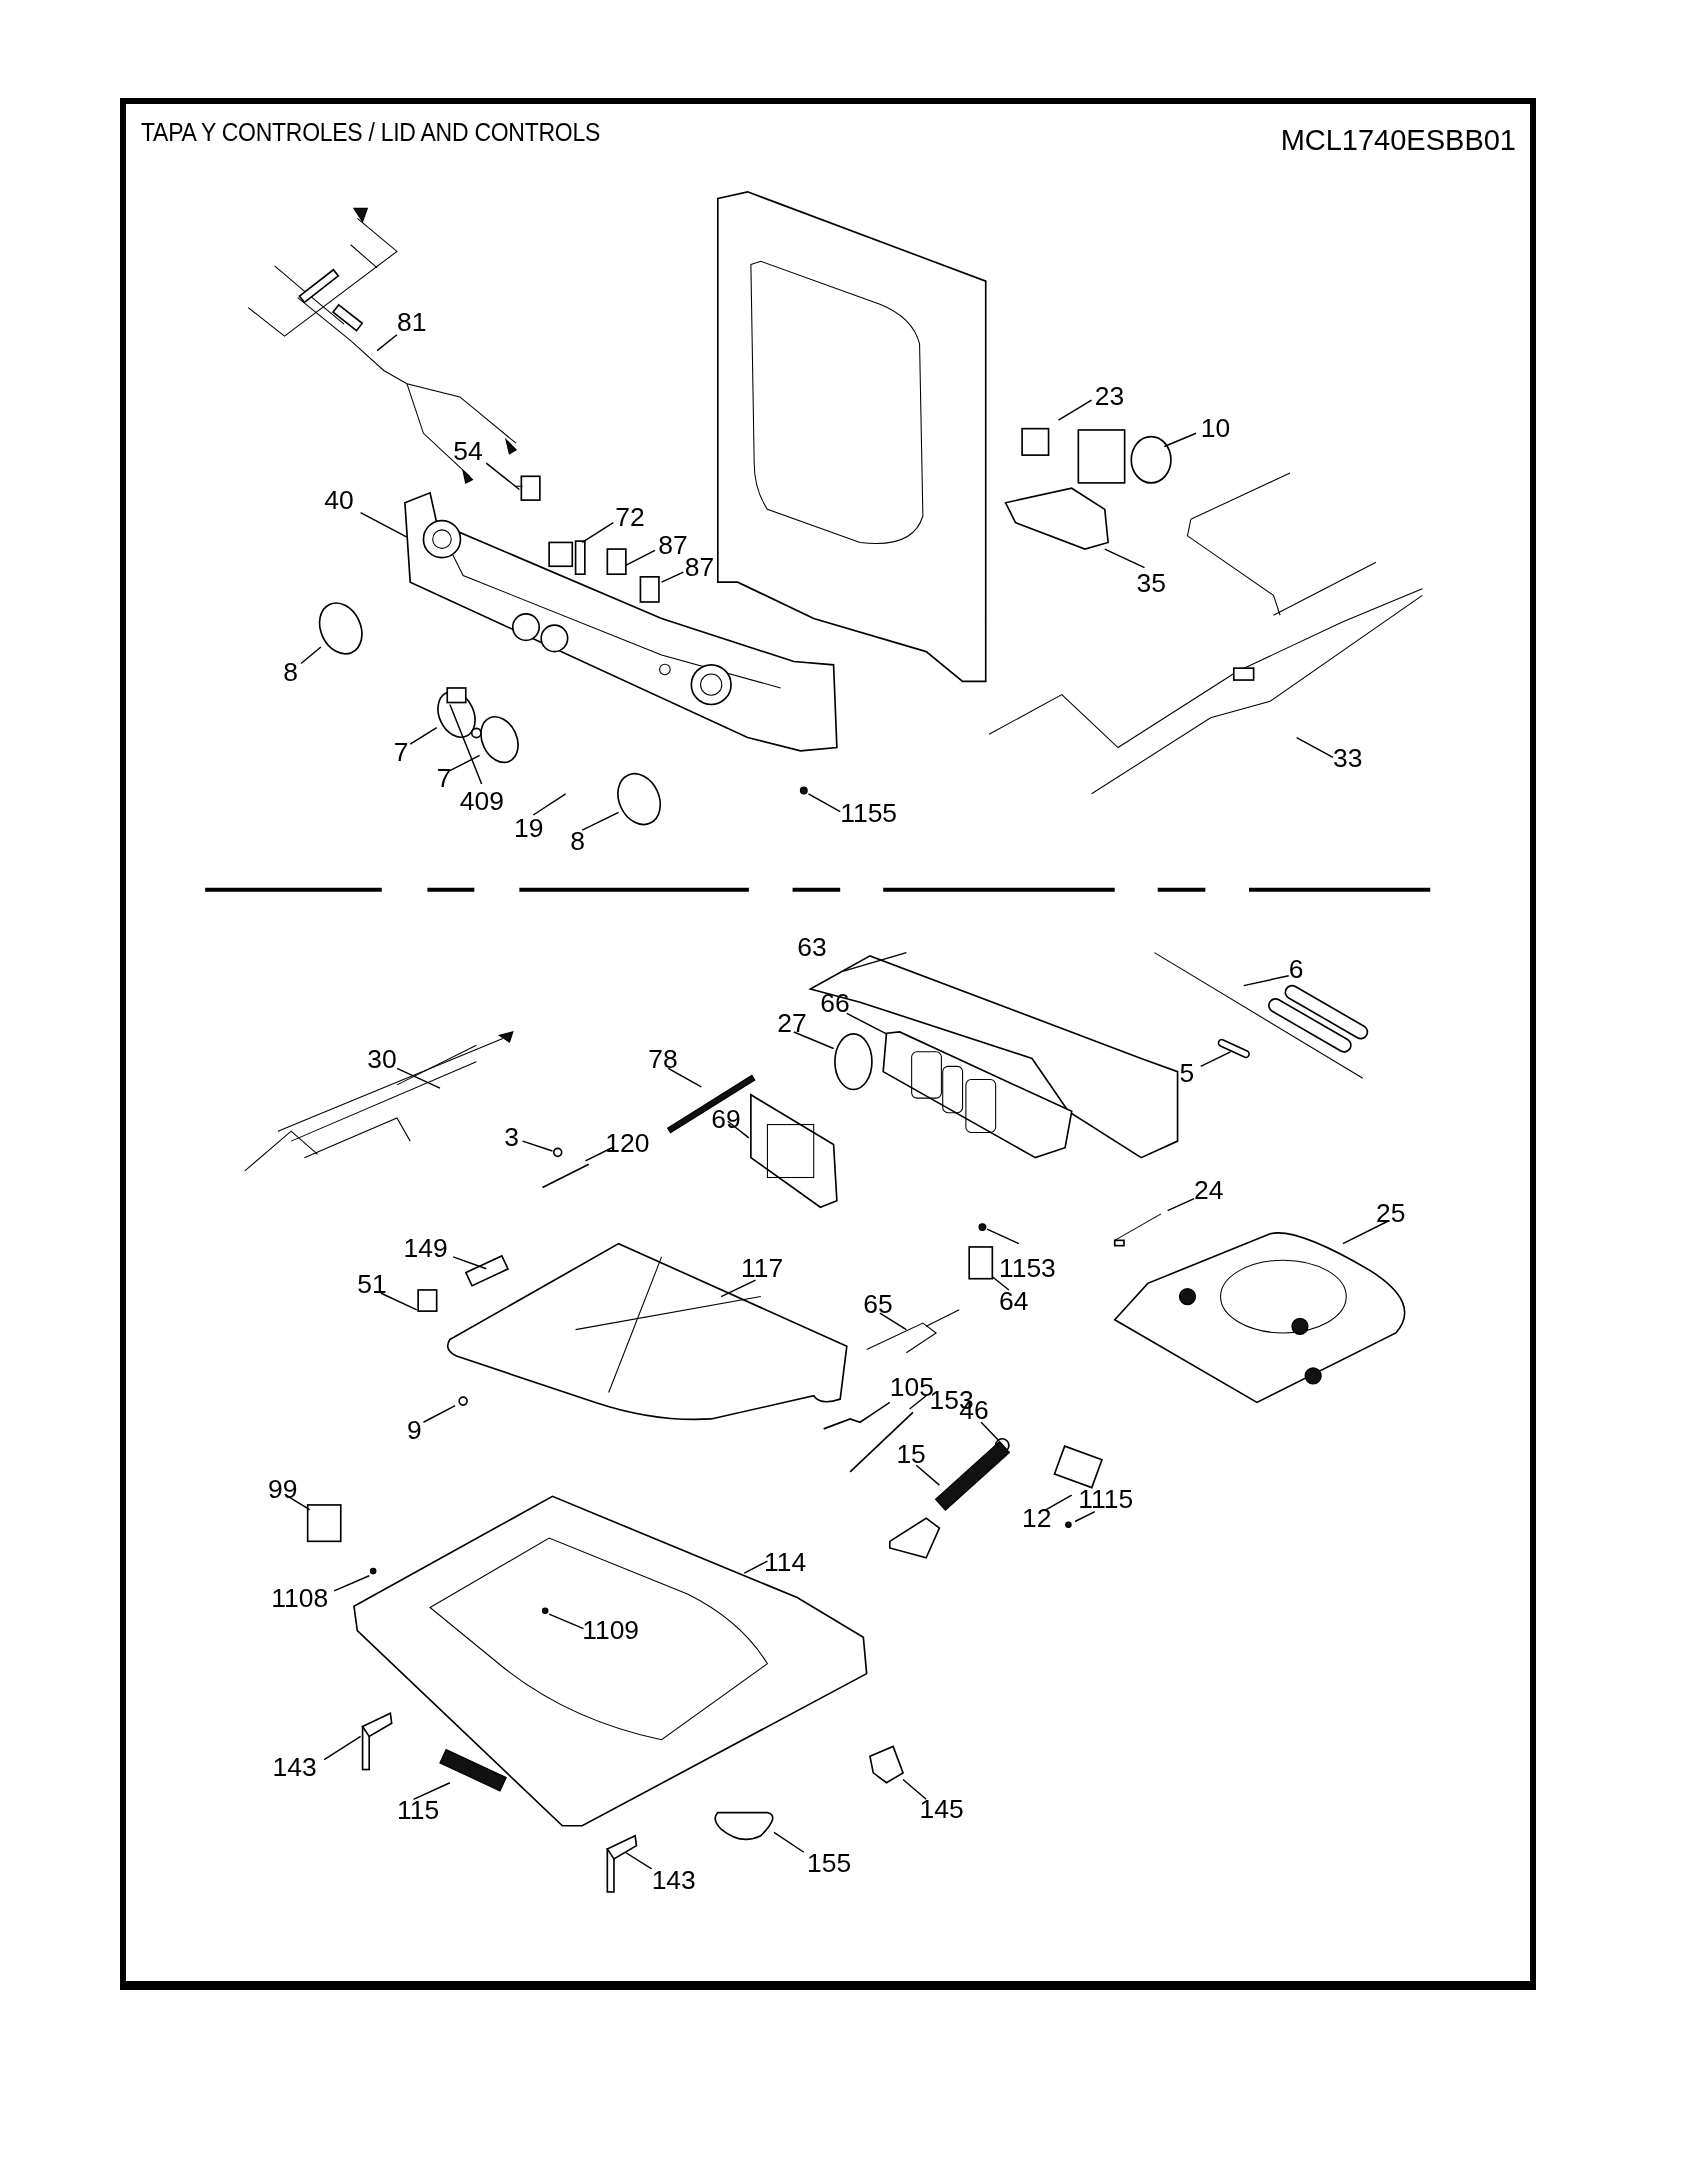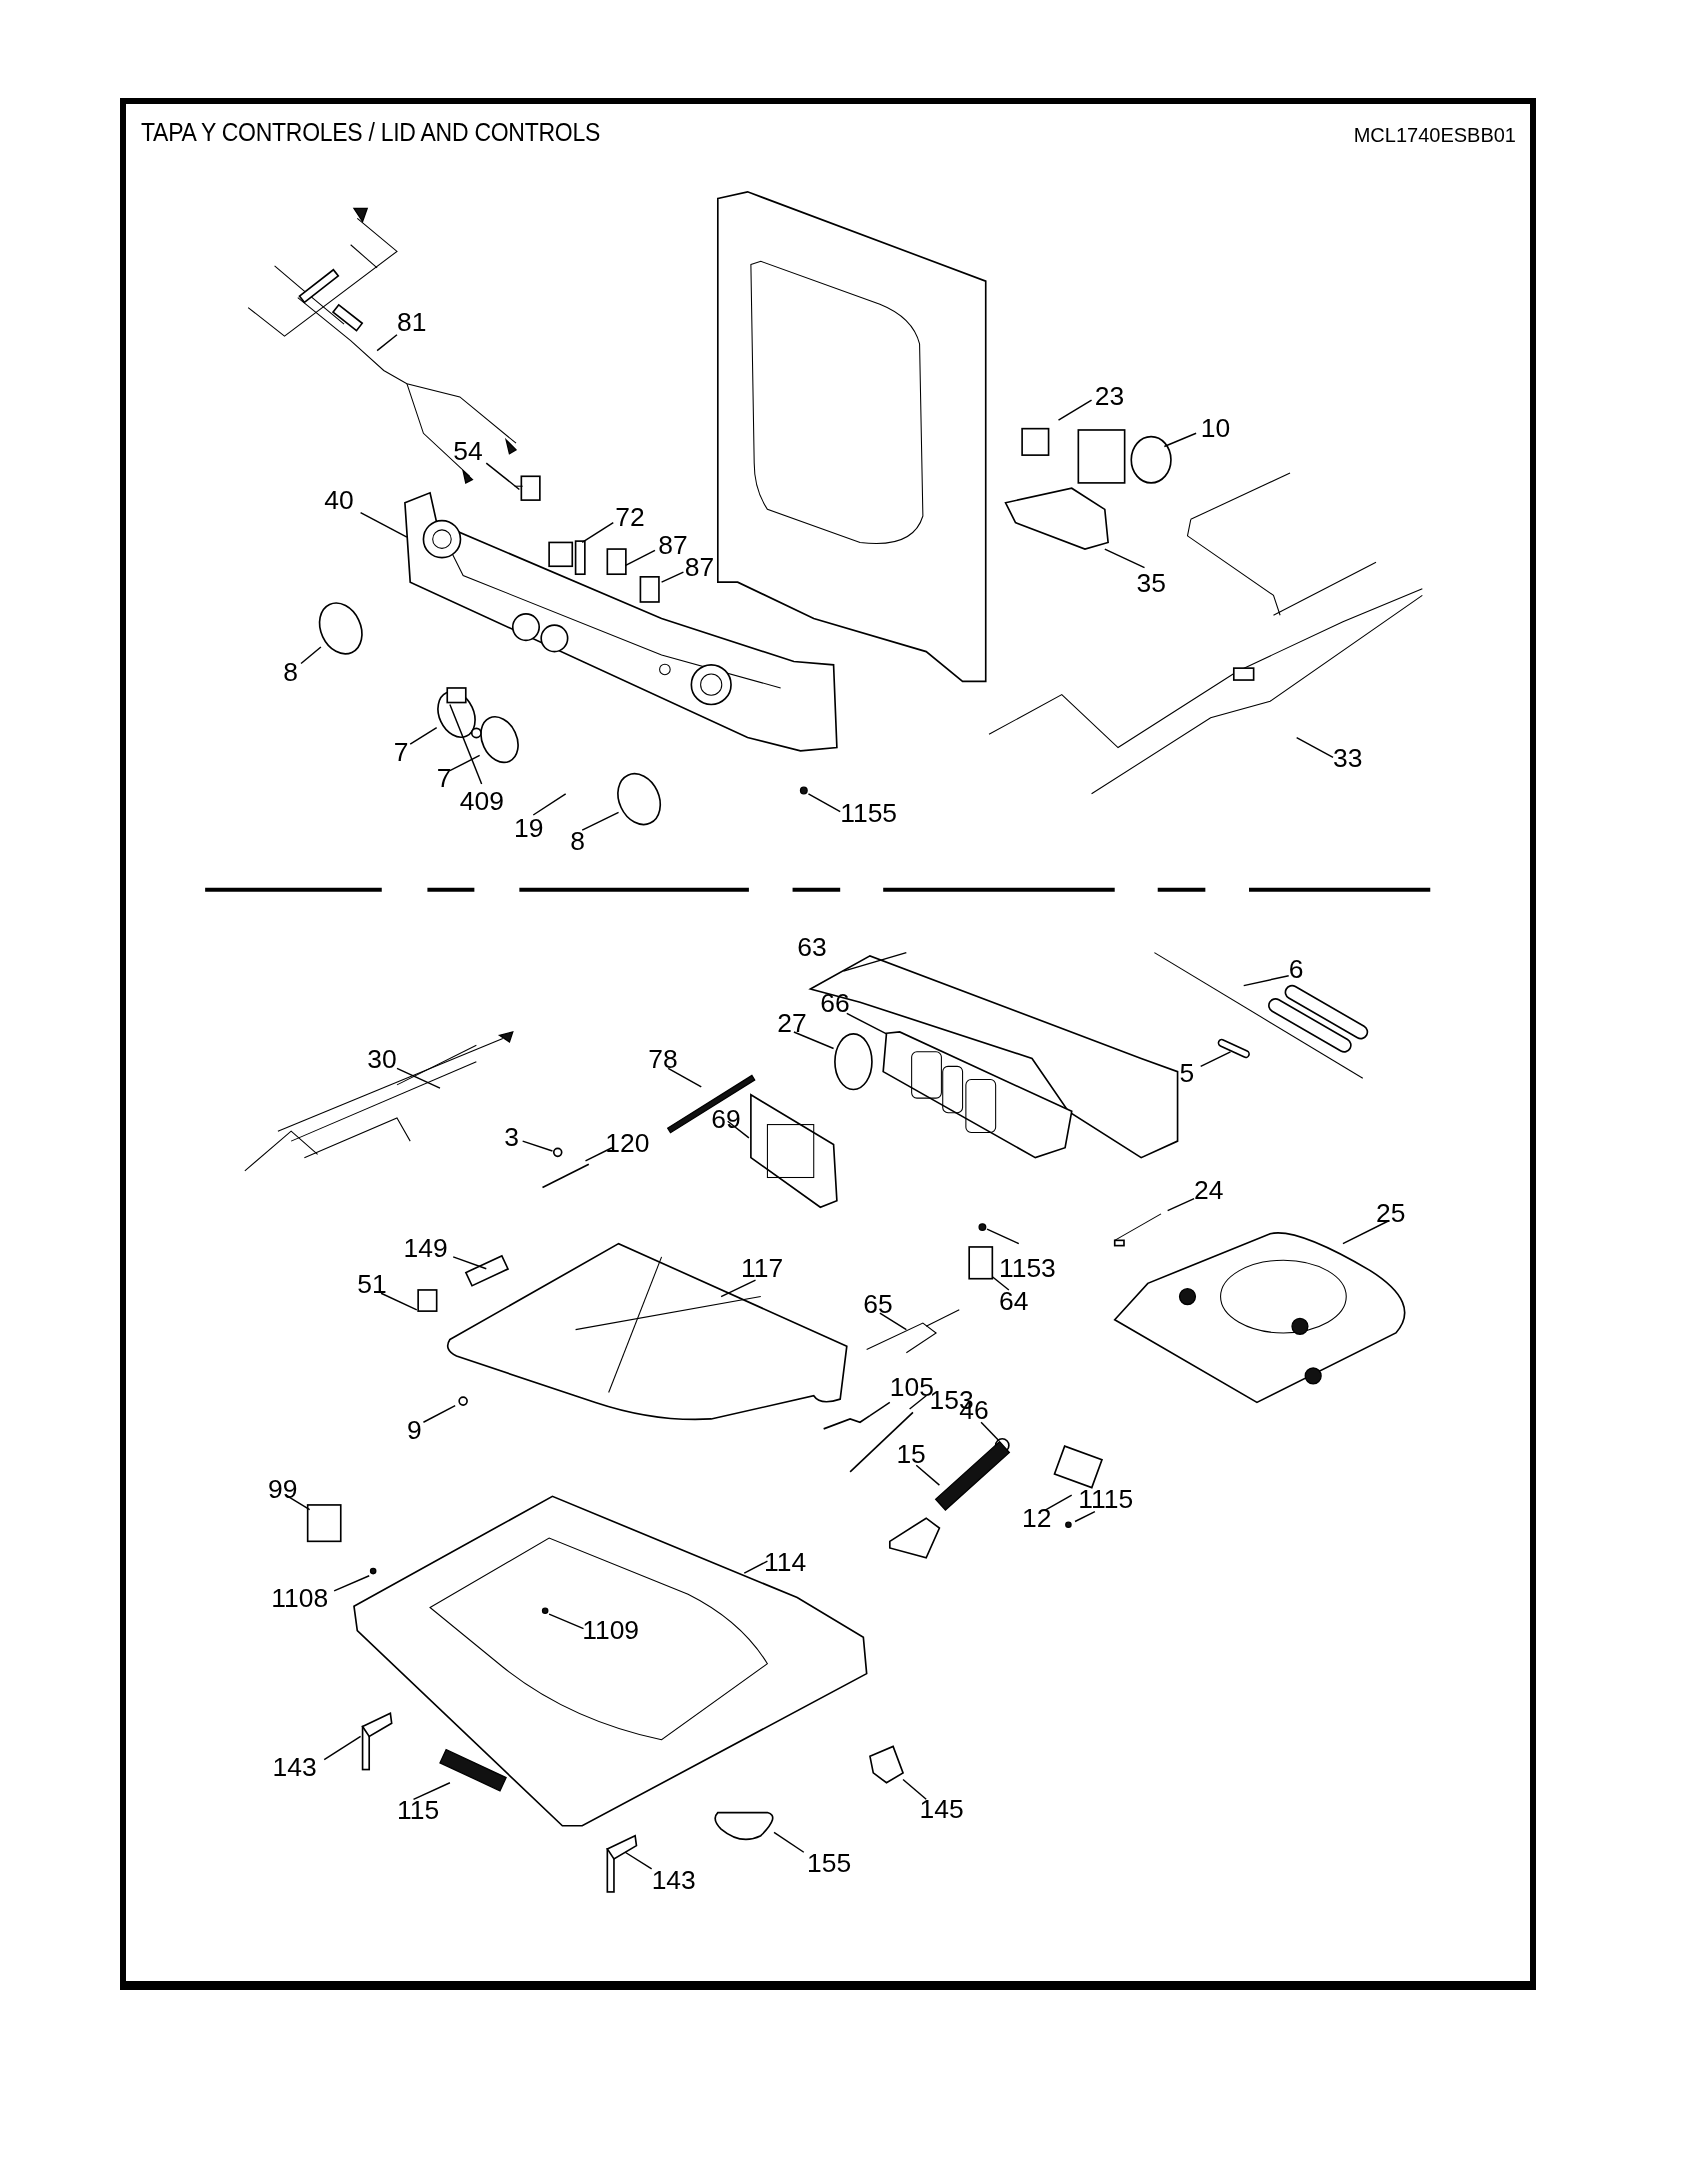--- a/index.html
+++ b/index.html
@@ -1,19 +1,19 @@
 <!DOCTYPE html>
 <html style="font-size:10.6px"><head>
 <meta charset="utf-8">
 <style>
   html, body { margin: 0; padding: 0; background: #ffffff; }
   body { width: 1687px; height: 2183px; position: relative; overflow: hidden; font-family: "Liberation Sans", sans-serif; color: #000; }
   .frame { position: absolute; left: 120px; top: 98px; width: 1416px; height: 1892px; border: 6px solid #000; border-bottom-width: 9.3px; box-sizing: border-box; }
   .title { position: absolute; left: 141px; top: 118px; font-size: 25px; letter-spacing: -0.3px; transform: scaleX(0.92); transform-origin: left top; }
-  .model { position: absolute; right: 171px; top: 124px; font-size: 20px; }
+  .model { position: absolute; right: 171px; top: 124px; font-size: 29px; }
   svg.diagram { position: absolute; left: 0; top: 0; }
   .callout { font-family: "Liberation Sans", sans-serif; font-size: 40px; fill: #000; }
   .leader { stroke: #000; stroke-width: 2.2; fill: none; }
   .part { stroke: #000; stroke-width: 2.5; fill: #fff; }
   .thin { stroke: #000; stroke-width: 1.6; fill: none; }
   .dark { fill: #111; stroke: #000; stroke-width: 2; }
   .sep { stroke: #000; stroke-width: 6; }
 </style>
 </head>
 <body>

